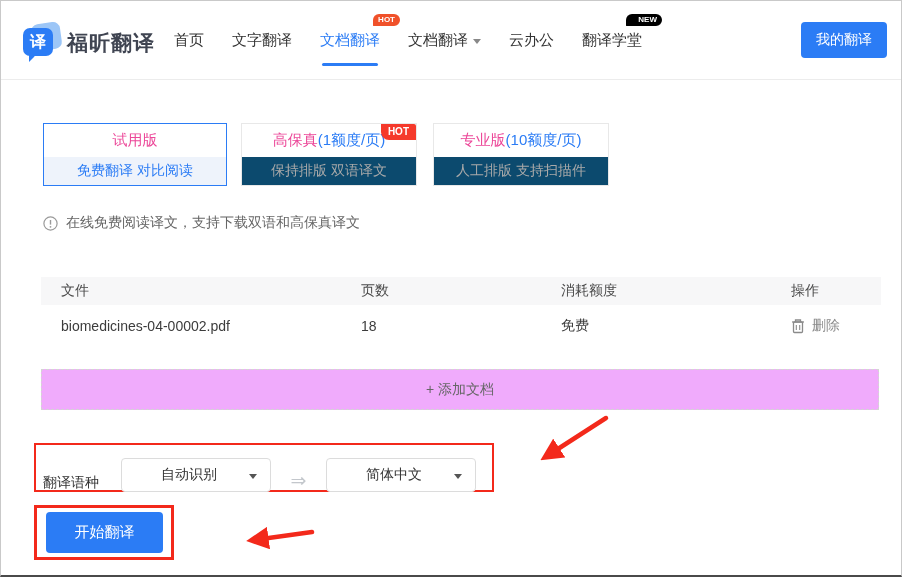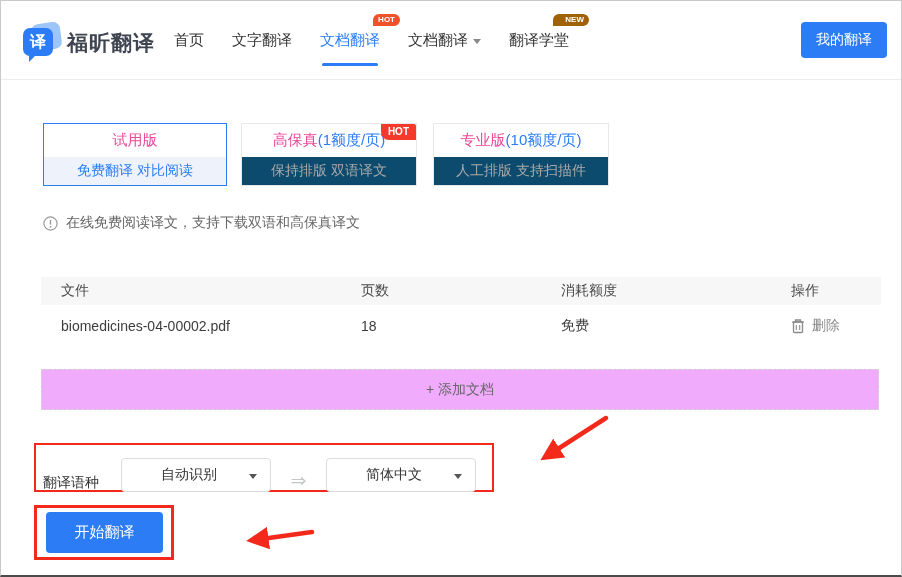--- a/index.html
+++ b/index.html
@@ -16,21 +16,21 @@
   .logo .bubble-front{ position:absolute; left:0; top:5px; width:30px; height:28px; background:#2b7cf5; border-radius:7px;
     color:#fff; font-size:16px; font-weight:bold; display:flex; align-items:center; justify-content:center; }
   .logo .bubble-front:after{ content:""; position:absolute; left:6px; bottom:-6px; border:5px solid transparent; border-top:7px solid #2b7cf5; border-left:5px solid #2b7cf5; }
   .brand-name{ position:absolute; left:66px; top:28px; font-size:21px; font-weight:bold; color:#3f4451; letter-spacing:1px; }
   .nav{ position:absolute; left:173px; top:0; height:78px; display:flex; align-items:center; gap:28px; }
   .nav-item{ position:relative; font-size:15px; color:#333; cursor:pointer; white-space:nowrap; height:78px; display:flex; align-items:center; }
   .nav-item.active{ color:#2b7cf5; }
   .nav-item.active .underline{ position:absolute; bottom:13px; left:2px; right:2px; height:3px; background:#2b7cf5; border-radius:2px; }
   .nav-badge{ position:absolute; top:13px; right:-20px; font-size:8px; font-weight:bold; color:#fff; padding:2px 5px 2px; border-radius:7px 7px 7px 1px; line-height:1; }
   .nav-badge.hot{ background:#f0512a; }
-  .nav-badge.new{ background:#a16207;padding-left:12px; }
+  .nav-badge.new{ background:#000000;padding-left:12px; }
   .caret-down{ display:inline-block; margin-left:5px; width:0; height:0; border:4px solid transparent; border-top:5px solid #888; position:relative; top:3px; }
   .my-btn{ position:absolute; right:14px; top:21px; width:86px; height:36px; background:#2b7cf5; color:#fff; font-size:14px;
     border:none; border-radius:4px; display:flex; align-items:center; justify-content:center; cursor:pointer;margin-left:44px; }
   
   .card{ position:absolute; top:122px; height:63px; background:#fff; border:1px solid #e8e8e8; cursor:pointer; }
   .card .card-top{ height:33px; display:flex; align-items:center; justify-content:center; font-size:15px; }
   .card .card-title{ font-weight:normal; color:#ec4899; }
   .card .title-suffix{ color:#2b7cf5; font-weight:normal; }
   .card .card-sub{ height:28px; display:flex; align-items:center; justify-content:center; font-size:14px; color:#a9a9a9; background:#0c4a6e; }
   .card.active{ border:1px solid #2b7cf5; }
@@ -89,20 +89,23 @@
         <span>文字翻译</span>
       </div>
       <div class="nav-item active">
         <span>文档翻译</span>
         <span class="nav-badge hot">HOT</span>
         <span class="underline"></span>
       </div>
       <div class="nav-item">
         <span>文档翻译</span>
         <span class="caret-down"></span>
+      </div>
+      <div class="nav-item">
+        <span>云办公</span>
       </div>
       <div class="nav-item">
         <span>翻译学堂</span>
         <span class="nav-badge new">NEW</span>
       </div>
     </div>
 
     <button class="my-btn">我的翻译</button>
   </div>
 

